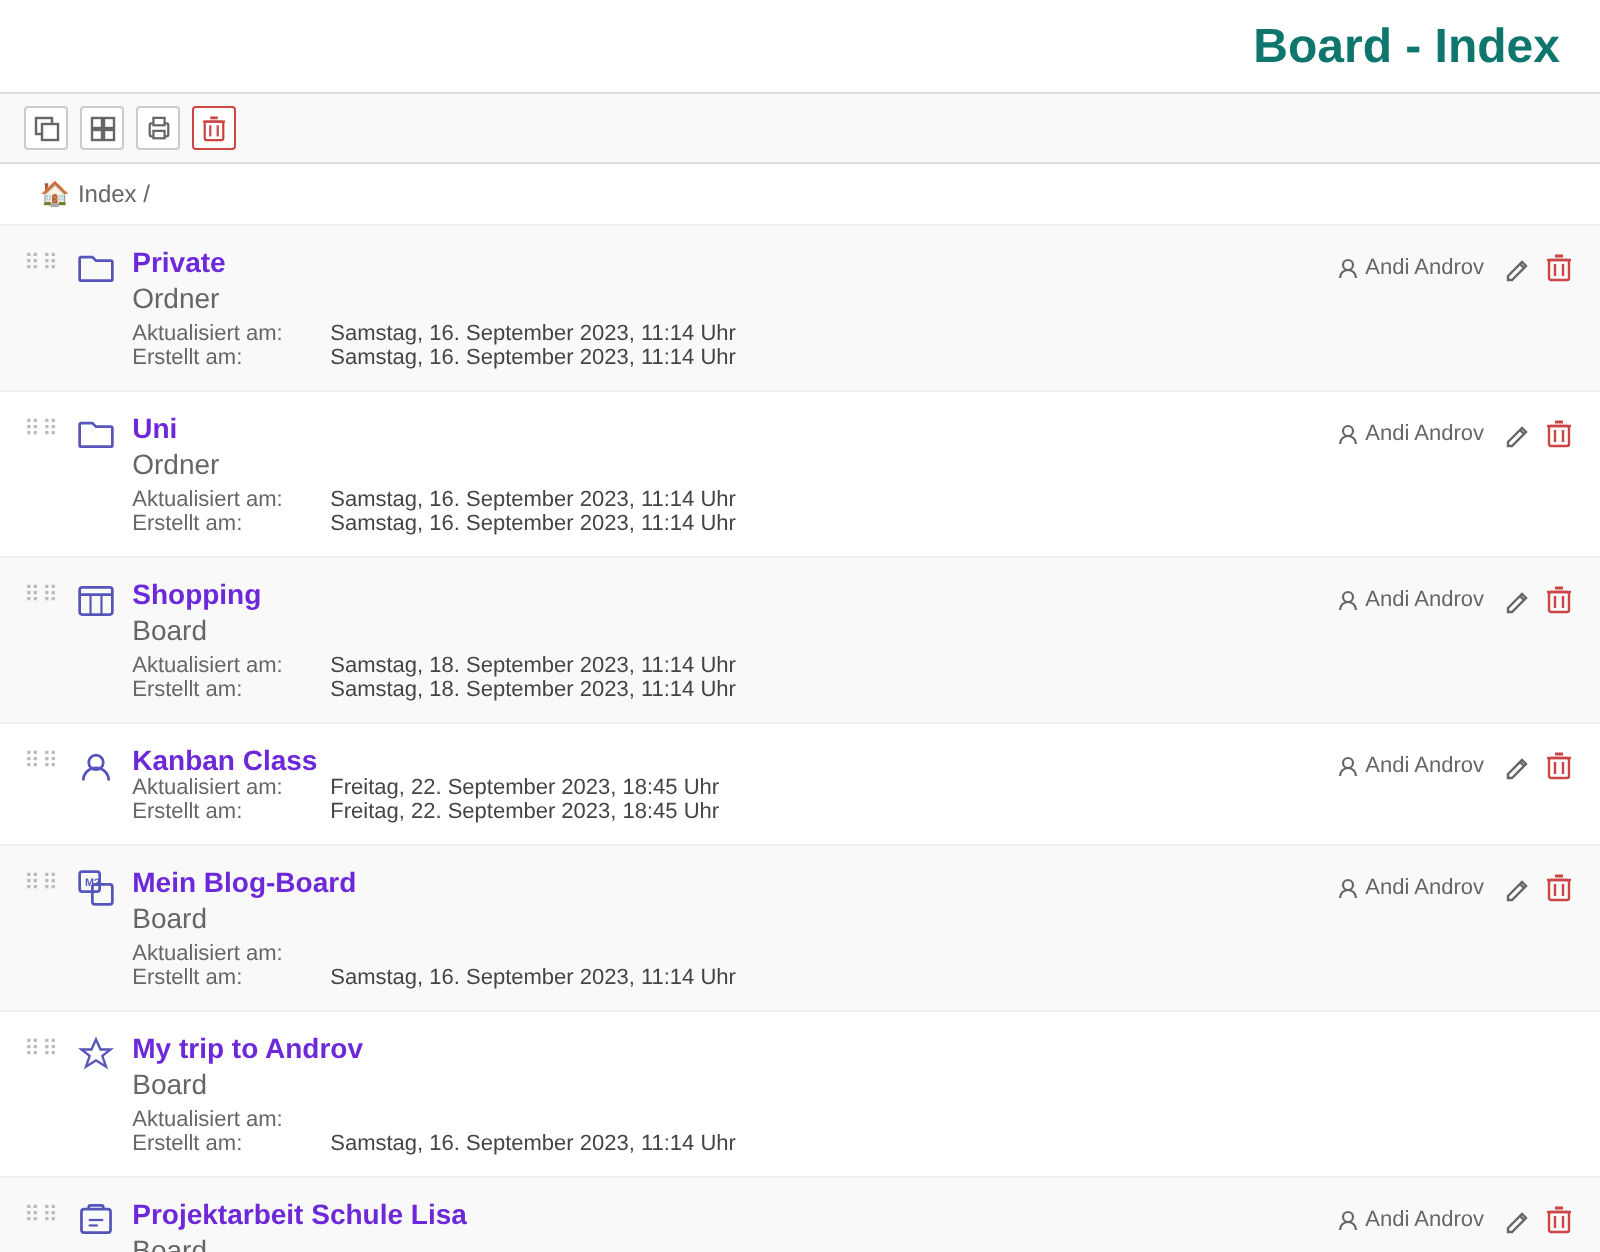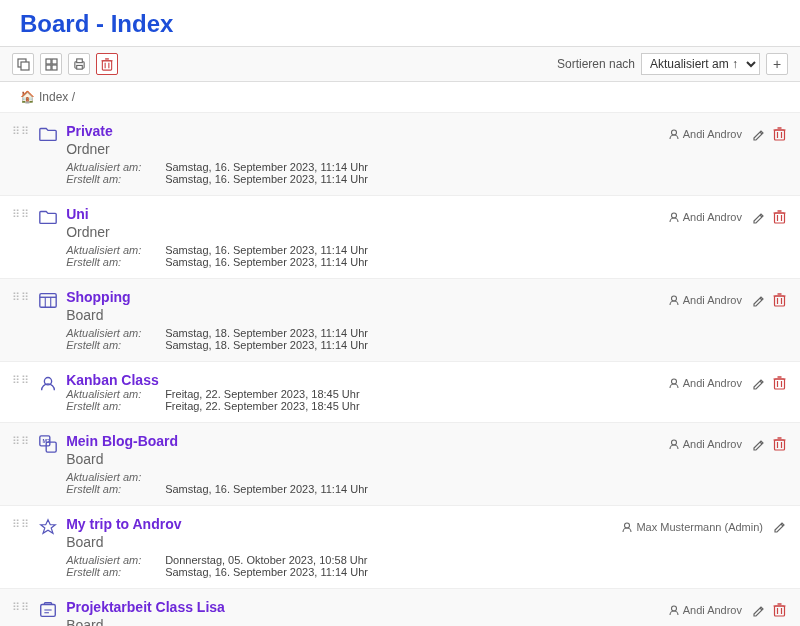--- a/index.html
+++ b/index.html
@@ -9,21 +9,22 @@
       color: #333;
       font-size: 13px;
       width: 800px;
       min-height: 626px;
     }
 
     .page-title {
       font-size: 24px;
       font-weight: bold;
       padding: 10px 20px 8px 20px;
-      color: #1d4ed8;
+      color: #0f766e;
+      text-align: right;
     }
 
     .toolbar {
       display: flex;
       align-items: center;
       justify-content: space-between;
       border: 1px solid #ddd;
       border-left: none;
       border-right: none;
       padding: 6px 12px;
@@ -160,21 +161,20 @@
       display: flex;
       align-items: center;
       gap: 4px;
       font-size: 11px;
       color: #666;
     }
 
     .meta-label {
       width: 95px;
       flex-shrink: 0;
-      font-style: italic;
     }
 
     .meta-value {
       color: #444;
     }
 
     .item-actions {
       display: flex;
       align-items: center;
       gap: 4px;
@@ -263,29 +263,20 @@
     <div class="toolbar-btn" title="Delete" style="color:#cc4444; border-color:#cc4444;">
       <svg width="12" height="13" viewBox="0 0 12 14" fill="none">
         <rect x="1" y="3" width="10" height="10" rx="1" stroke="#cc4444" stroke-width="1.2" fill="none"></rect>
         <line x1="0" y1="3" x2="12" y2="3" stroke="#cc4444" stroke-width="1.2"></line>
         <line x1="4" y1="1" x2="8" y2="1" stroke="#cc4444" stroke-width="1.5"></line>
         <line x1="4" y1="5" x2="4" y2="11" stroke="#cc4444" stroke-width="1.2"></line>
         <line x1="8" y1="5" x2="8" y2="11" stroke="#cc4444" stroke-width="1.2"></line>
       </svg>
     </div>
   </div>
-  <div class="toolbar-right">
-    <span>Sortieren nach</span>
-    <select class="sort-select">
-      <option>Aktualisiert am ↑</option>
-      <option>Erstellt am</option>
-      <option>Titel</option>
-    </select>
-    <div class="toolbar-add-btn">+</div>
-  </div>
 </div>
 
 <div class="breadcrumb">
   <span>🏠</span>
   <span>Index /</span>
 </div>
 
 <div class="items-list" id="items-container">
 <div class="item-row">
     <span class="drag-handle">⠿⠿</span>
@@ -537,77 +528,59 @@
       <svg viewBox="0 0 22 22" fill="none" xmlns="http://www.w3.org/2000/svg">
     <path d="M11 3L13.5 8.5H19L14.5 12L16.5 18L11 14.5L5.5 18L7.5 12L3 8.5H8.5L11 3Z" stroke="#5555bb" stroke-width="1.3" fill="none"></path>
   </svg>
     </span>
     <div class="item-content">
       <a class="item-title">My trip to Androv</a>
       <div class="item-type">Board</div>
       <div class="item-meta">
         <div class="meta-row">
           <span class="meta-label">Aktualisiert am:</span>
-          <span class="meta-value">Donnerstag, 05. Oktober 2023, 10:58 Uhr</span>
         </div>
         <div class="meta-row">
           <span class="meta-label">Erstellt am:</span>
           <span class="meta-value">Samstag, 16. September 2023, 11:14 Uhr</span>
         </div>
       </div>
+    </div>
+  </div>
+    <div class="item-row">
+    <span class="drag-handle">⠿⠿</span>
+    <span class="item-icon icon-project">
+      <svg viewBox="0 0 22 22" fill="none" xmlns="http://www.w3.org/2000/svg">
+    <rect x="3" y="5" width="16" height="13" rx="1.5" stroke="#5555bb" stroke-width="1.5" fill="none"></rect>
+    <path d="M7 5V4C7 3.44772 7.44772 3 8 3H14C14.5523 3 15 3.44772 15 4V5" stroke="#5555bb" stroke-width="1.5"></path>
+    <line x1="7" y1="11" x2="15" y2="11" stroke="#5555bb" stroke-width="1.2"></line>
+    <line x1="7" y1="14" x2="12" y2="14" stroke="#5555bb" stroke-width="1.2"></line>
+  </svg>
+    </span>
+    <div class="item-content">
+      <a class="item-title">Projektarbeit Schule Lisa</a>
+      <div class="item-type">Board</div>
+      
     </div>
     <div class="item-actions">
       <span class="action-owner">
         <svg width="12" height="12" viewBox="0 0 12 12" fill="none">
           <circle cx="6" cy="4.5" r="2.5" stroke="#666" stroke-width="1.1" fill="none"></circle>
           <path d="M2 11C2 8.79086 3.79086 7 6 7C8.20914 7 10 8.79086 10 11" stroke="#666" stroke-width="1.1" fill="none"></path>
         </svg>
-        Max Mustermann (Admin)
+        Andi Androv
       </span>
 
       <button class="action-btn" title="Bearbeiten">
         <svg width="13" height="13" viewBox="0 0 13 13" fill="none">
           <path d="M2 10L9 3L11 5L4 12L2 12L2 10Z" stroke="#666" stroke-width="1.2" fill="none"></path>
           <path d="M8 4L10 6" stroke="#666" stroke-width="1.2"></path>
         </svg>
       </button>
 
-    </div>
-  </div>
-    <div class="item-row">
-    <span class="drag-handle">⠿⠿</span>
-    <span class="item-icon icon-project">
-      <svg viewBox="0 0 22 22" fill="none" xmlns="http://www.w3.org/2000/svg">
-    <rect x="3" y="5" width="16" height="13" rx="1.5" stroke="#5555bb" stroke-width="1.5" fill="none"></rect>
-    <path d="M7 5V4C7 3.44772 7.44772 3 8 3H14C14.5523 3 15 3.44772 15 4V5" stroke="#5555bb" stroke-width="1.5"></path>
-    <line x1="7" y1="11" x2="15" y2="11" stroke="#5555bb" stroke-width="1.2"></line>
-    <line x1="7" y1="14" x2="12" y2="14" stroke="#5555bb" stroke-width="1.2"></line>
-  </svg>
-    </span>
-    <div class="item-content">
-      <a class="item-title">Projektarbeit Class Lisa</a>
-      <div class="item-type">Board</div>
-      
-    </div>
-    <div class="item-actions">
-      <span class="action-owner">
-        <svg width="12" height="12" viewBox="0 0 12 12" fill="none">
-          <circle cx="6" cy="4.5" r="2.5" stroke="#666" stroke-width="1.1" fill="none"></circle>
-          <path d="M2 11C2 8.79086 3.79086 7 6 7C8.20914 7 10 8.79086 10 11" stroke="#666" stroke-width="1.1" fill="none"></path>
-        </svg>
-        Andi Androv
-      </span>
-
-      <button class="action-btn" title="Bearbeiten">
-        <svg width="13" height="13" viewBox="0 0 13 13" fill="none">
-          <path d="M2 10L9 3L11 5L4 12L2 12L2 10Z" stroke="#666" stroke-width="1.2" fill="none"></path>
-          <path d="M8 4L10 6" stroke="#666" stroke-width="1.2"></path>
-        </svg>
-      </button>
-
     <button class="action-btn delete" title="Löschen">
       <svg width="13" height="14" viewBox="0 0 12 14" fill="none">
         <rect x="1" y="3" width="10" height="10" rx="1" stroke="#cc4444" stroke-width="1.2" fill="none"></rect>
         <line x1="0" y1="3" x2="12" y2="3" stroke="#cc4444" stroke-width="1.2"></line>
         <line x1="4" y1="1" x2="8" y2="1" stroke="#cc4444" stroke-width="1.5"></line>
         <line x1="4" y1="5" x2="4" y2="11" stroke="#cc4444" stroke-width="1.2"></line>
         <line x1="8" y1="5" x2="8" y2="11" stroke="#cc4444" stroke-width="1.2"></line>
       </svg>
     </button>
     </div>

